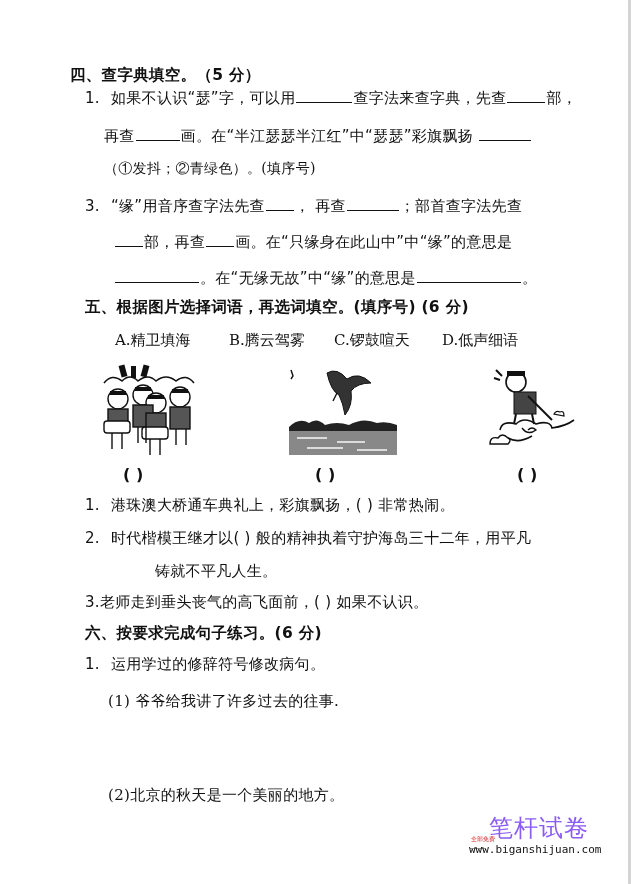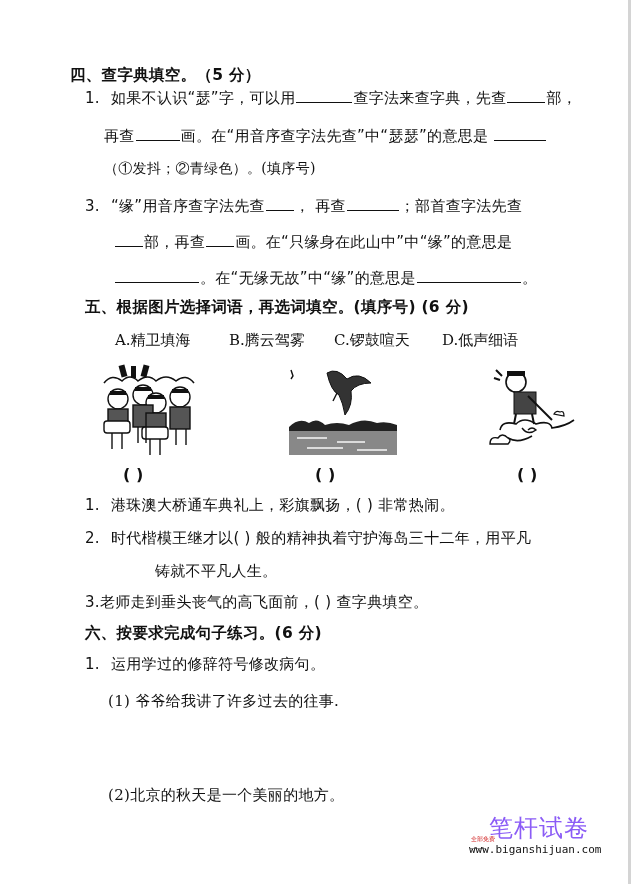--- a/index.html
+++ b/index.html
@@ -36,21 +36,21 @@
 <body>
 
 <div class="right-bar"></div>
 
 <div class="line heading" style="top:49px; left:70px;margin-top:16px;">四、查字典填空。（5 分）</div>
 
 <div class="line" style="top:87px; left:85px;">
   <span class="num">1.</span><span>如果不认识“瑟”字，可以用</span><span class="blank" style="width:56px;"></span><span>查字法来查字典，先查</span><span class="blank" style="width:38px;"></span><span>部，</span>
 </div>
 <div class="line" style="top:125px; left:104px;">
-  <span>再查</span><span class="blank" style="width:44px;"></span><span>画。在“用音序查字法先查”中“瑟瑟”的意思是</span>&nbsp;<span class="blank" style="width:52px;"></span>
+  <span>再查</span><span class="blank" style="width:44px;"></span><span>画。在“半江瑟瑟半江红”中“瑟瑟”彩旗飘扬</span>&nbsp;<span class="blank" style="width:52px;"></span>
 </div>
 <div class="line serif" style="top:158px; left:104px; font-size:14px;">（①发抖；②青绿色）。(填序号)</div>
 
 <div class="line" style="top:195px; left:85px;">
   <span class="num">3.</span><span>“缘”用音序查字法先查</span><span class="blank" style="width:28px;"></span><span>，  再查</span><span class="blank" style="width:52px;"></span><span>；部首查字法先查</span>
 </div>
 <div class="line" style="top:231px; left:114px;">
   <span class="blank" style="width:28px;"></span><span>部，再查</span><span class="blank" style="width:28px;"></span><span>画。在“只缘身在此山中”中“缘”的意思是</span>
 </div>
 <div class="line" style="top:267px; left:114px;">
@@ -130,21 +130,21 @@
 <div class="paren" style="left:517px; top:465px;">(      )</div>
 
 <div class="line" style="top:495px; left:85px;">
   <span class="num">1.</span><span>港珠澳大桥通车典礼上，彩旗飘扬，(        ) 非常热闹。</span>
 </div>
 <div class="line" style="top:528px; left:85px;">
   <span class="num">2.</span><span>时代楷模王继才以(         ) 般的精神执着守护海岛三十二年，用平凡</span>
 </div>
 <div class="line" style="top:561px; left:111px;margin-left:44px;">铸就不平凡人生。</div>
 <div class="line" style="top:592px; left:85px;">
-  <span>3.</span><span>老师走到垂头丧气的高飞面前，(        ) 查字典填空。</span>
+  <span>3.</span><span>老师走到垂头丧气的高飞面前，(        ) 如果不认识。</span>
 </div>
 
 <div class="line heading" style="top:623px; left:85px;">六、按要求完成句子练习。(6 分)</div>
 <div class="line" style="top:654px; left:85px;">
   <span class="num">1.</span><span>运用学过的修辞符号修改病句。</span>
 </div>
 <div class="line serif" style="top:691px; left:108px;">(1) 爷爷给我讲了许多过去的往事.</div>
 <div class="line serif" style="top:746px; left:108px;margin-top:39px;">(2)北京的秋天是一个美丽的地方。</div>
 
 <div class="wm-title">笔杆试卷</div>

